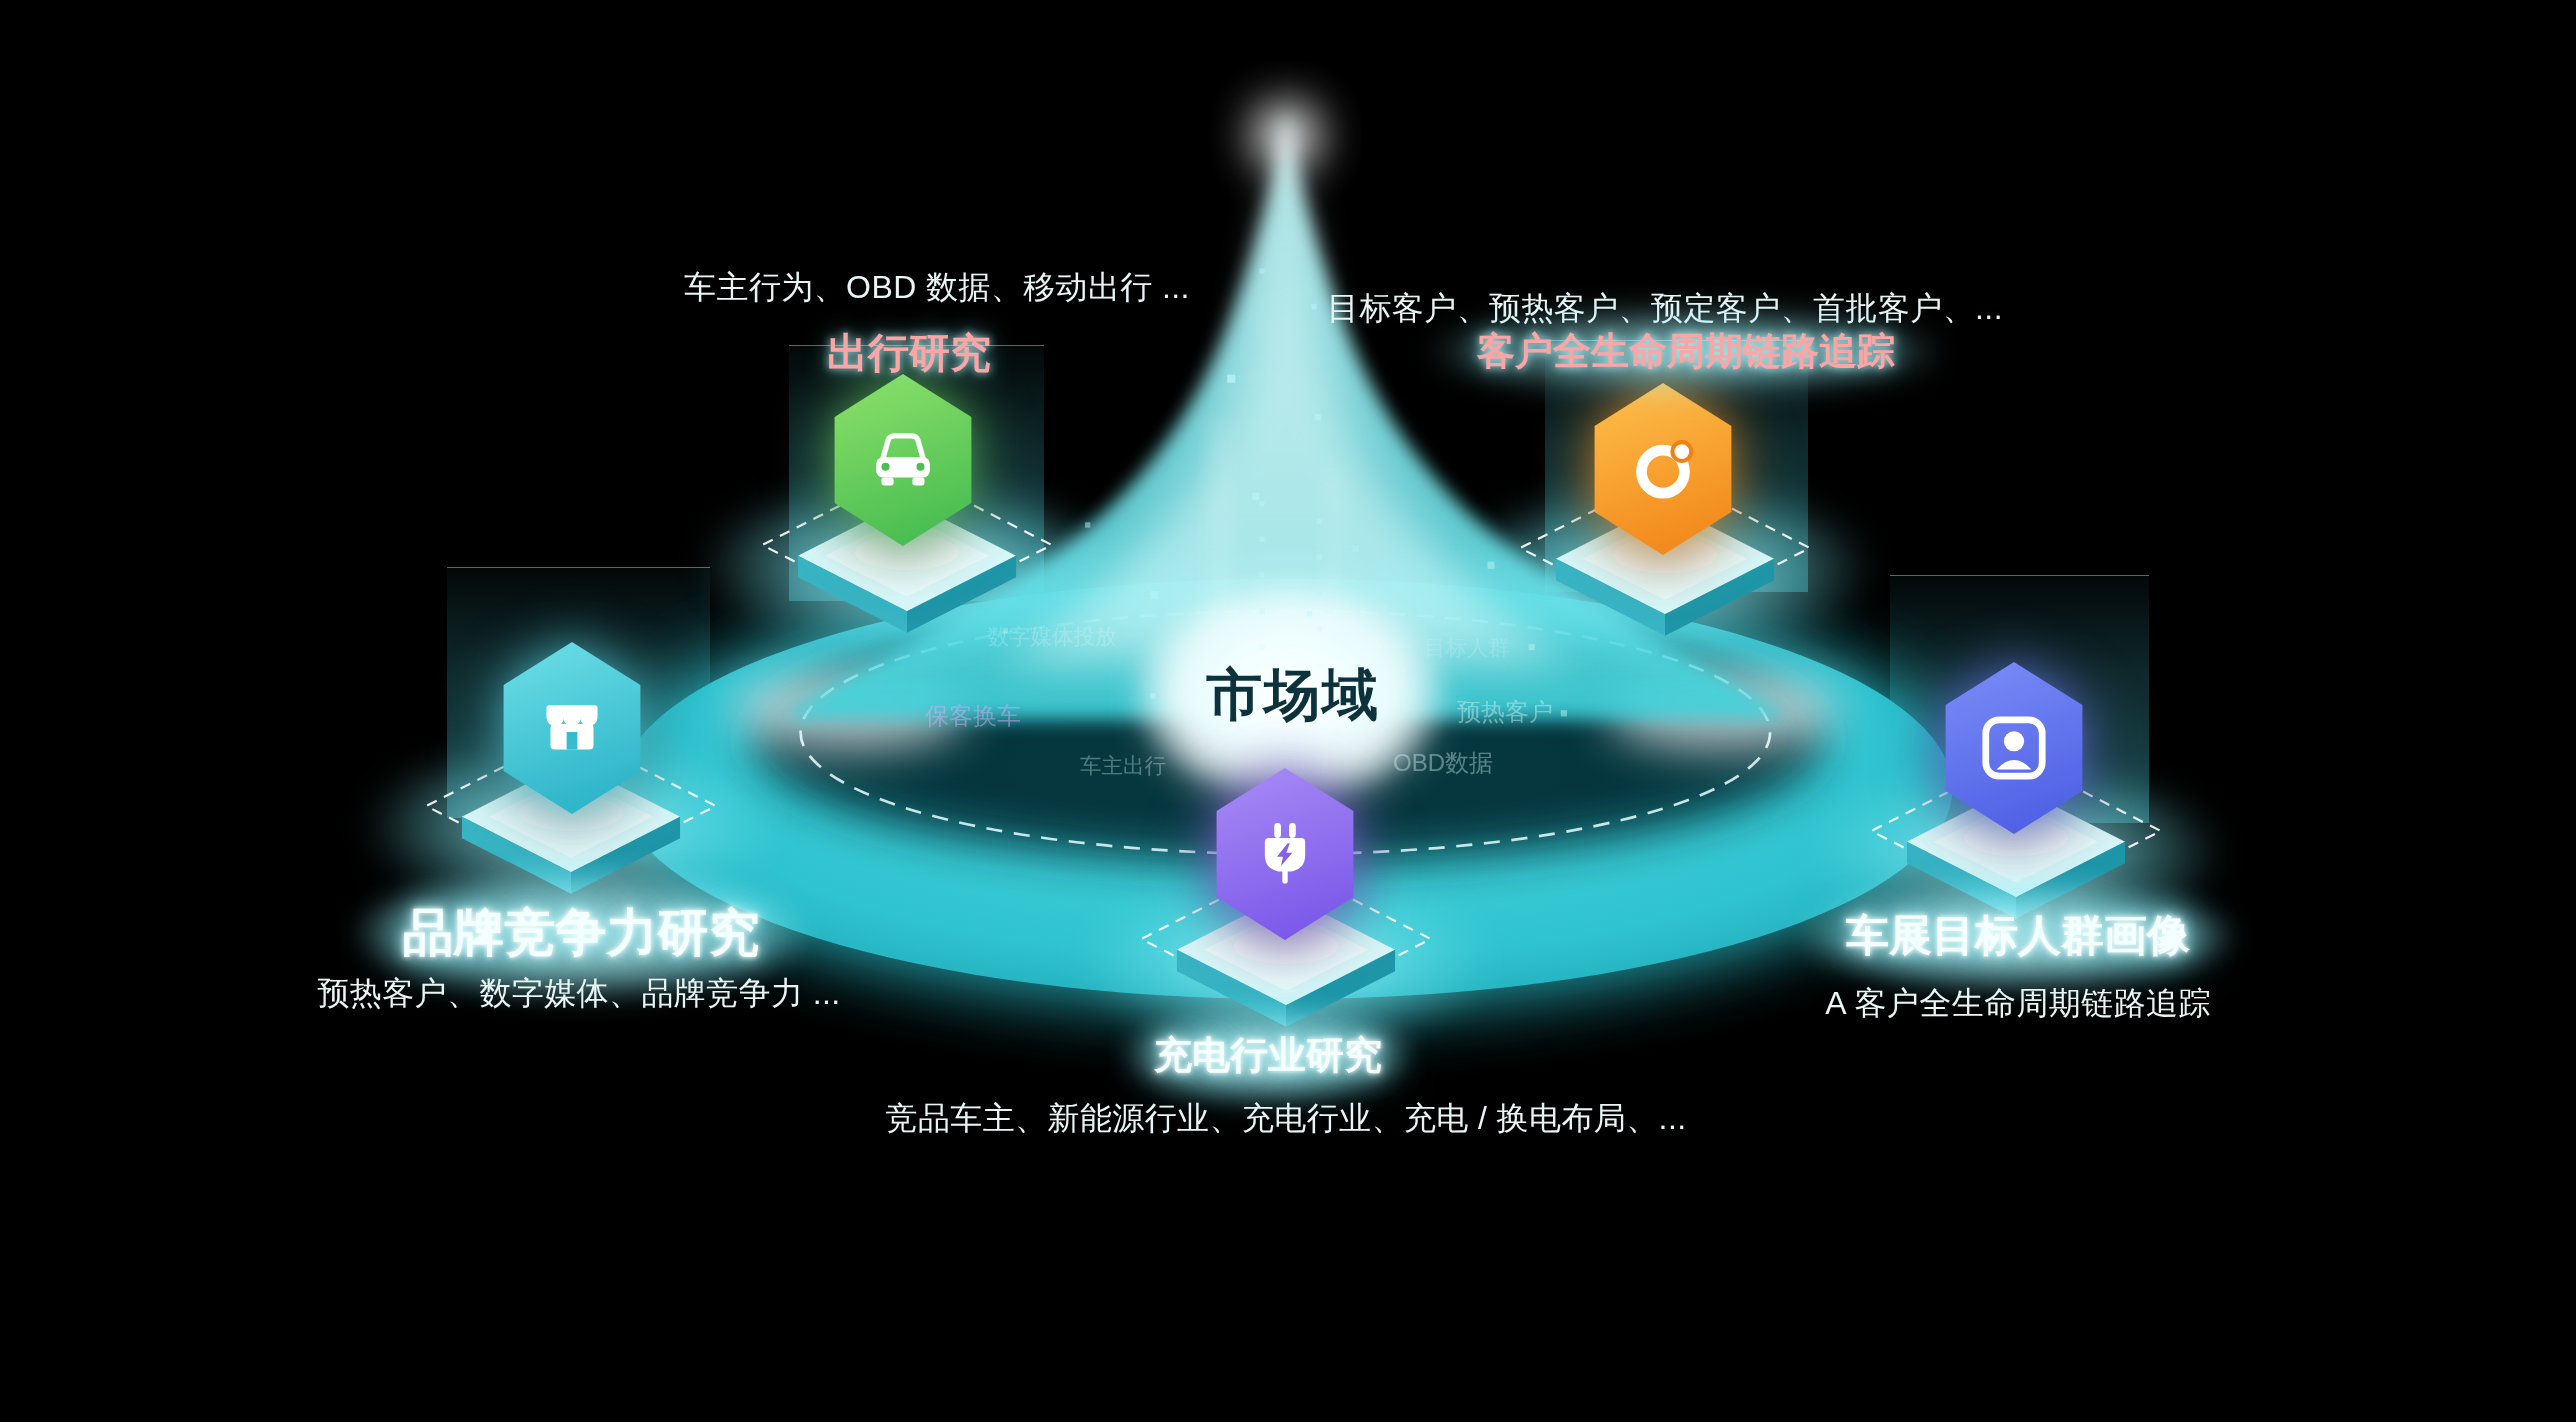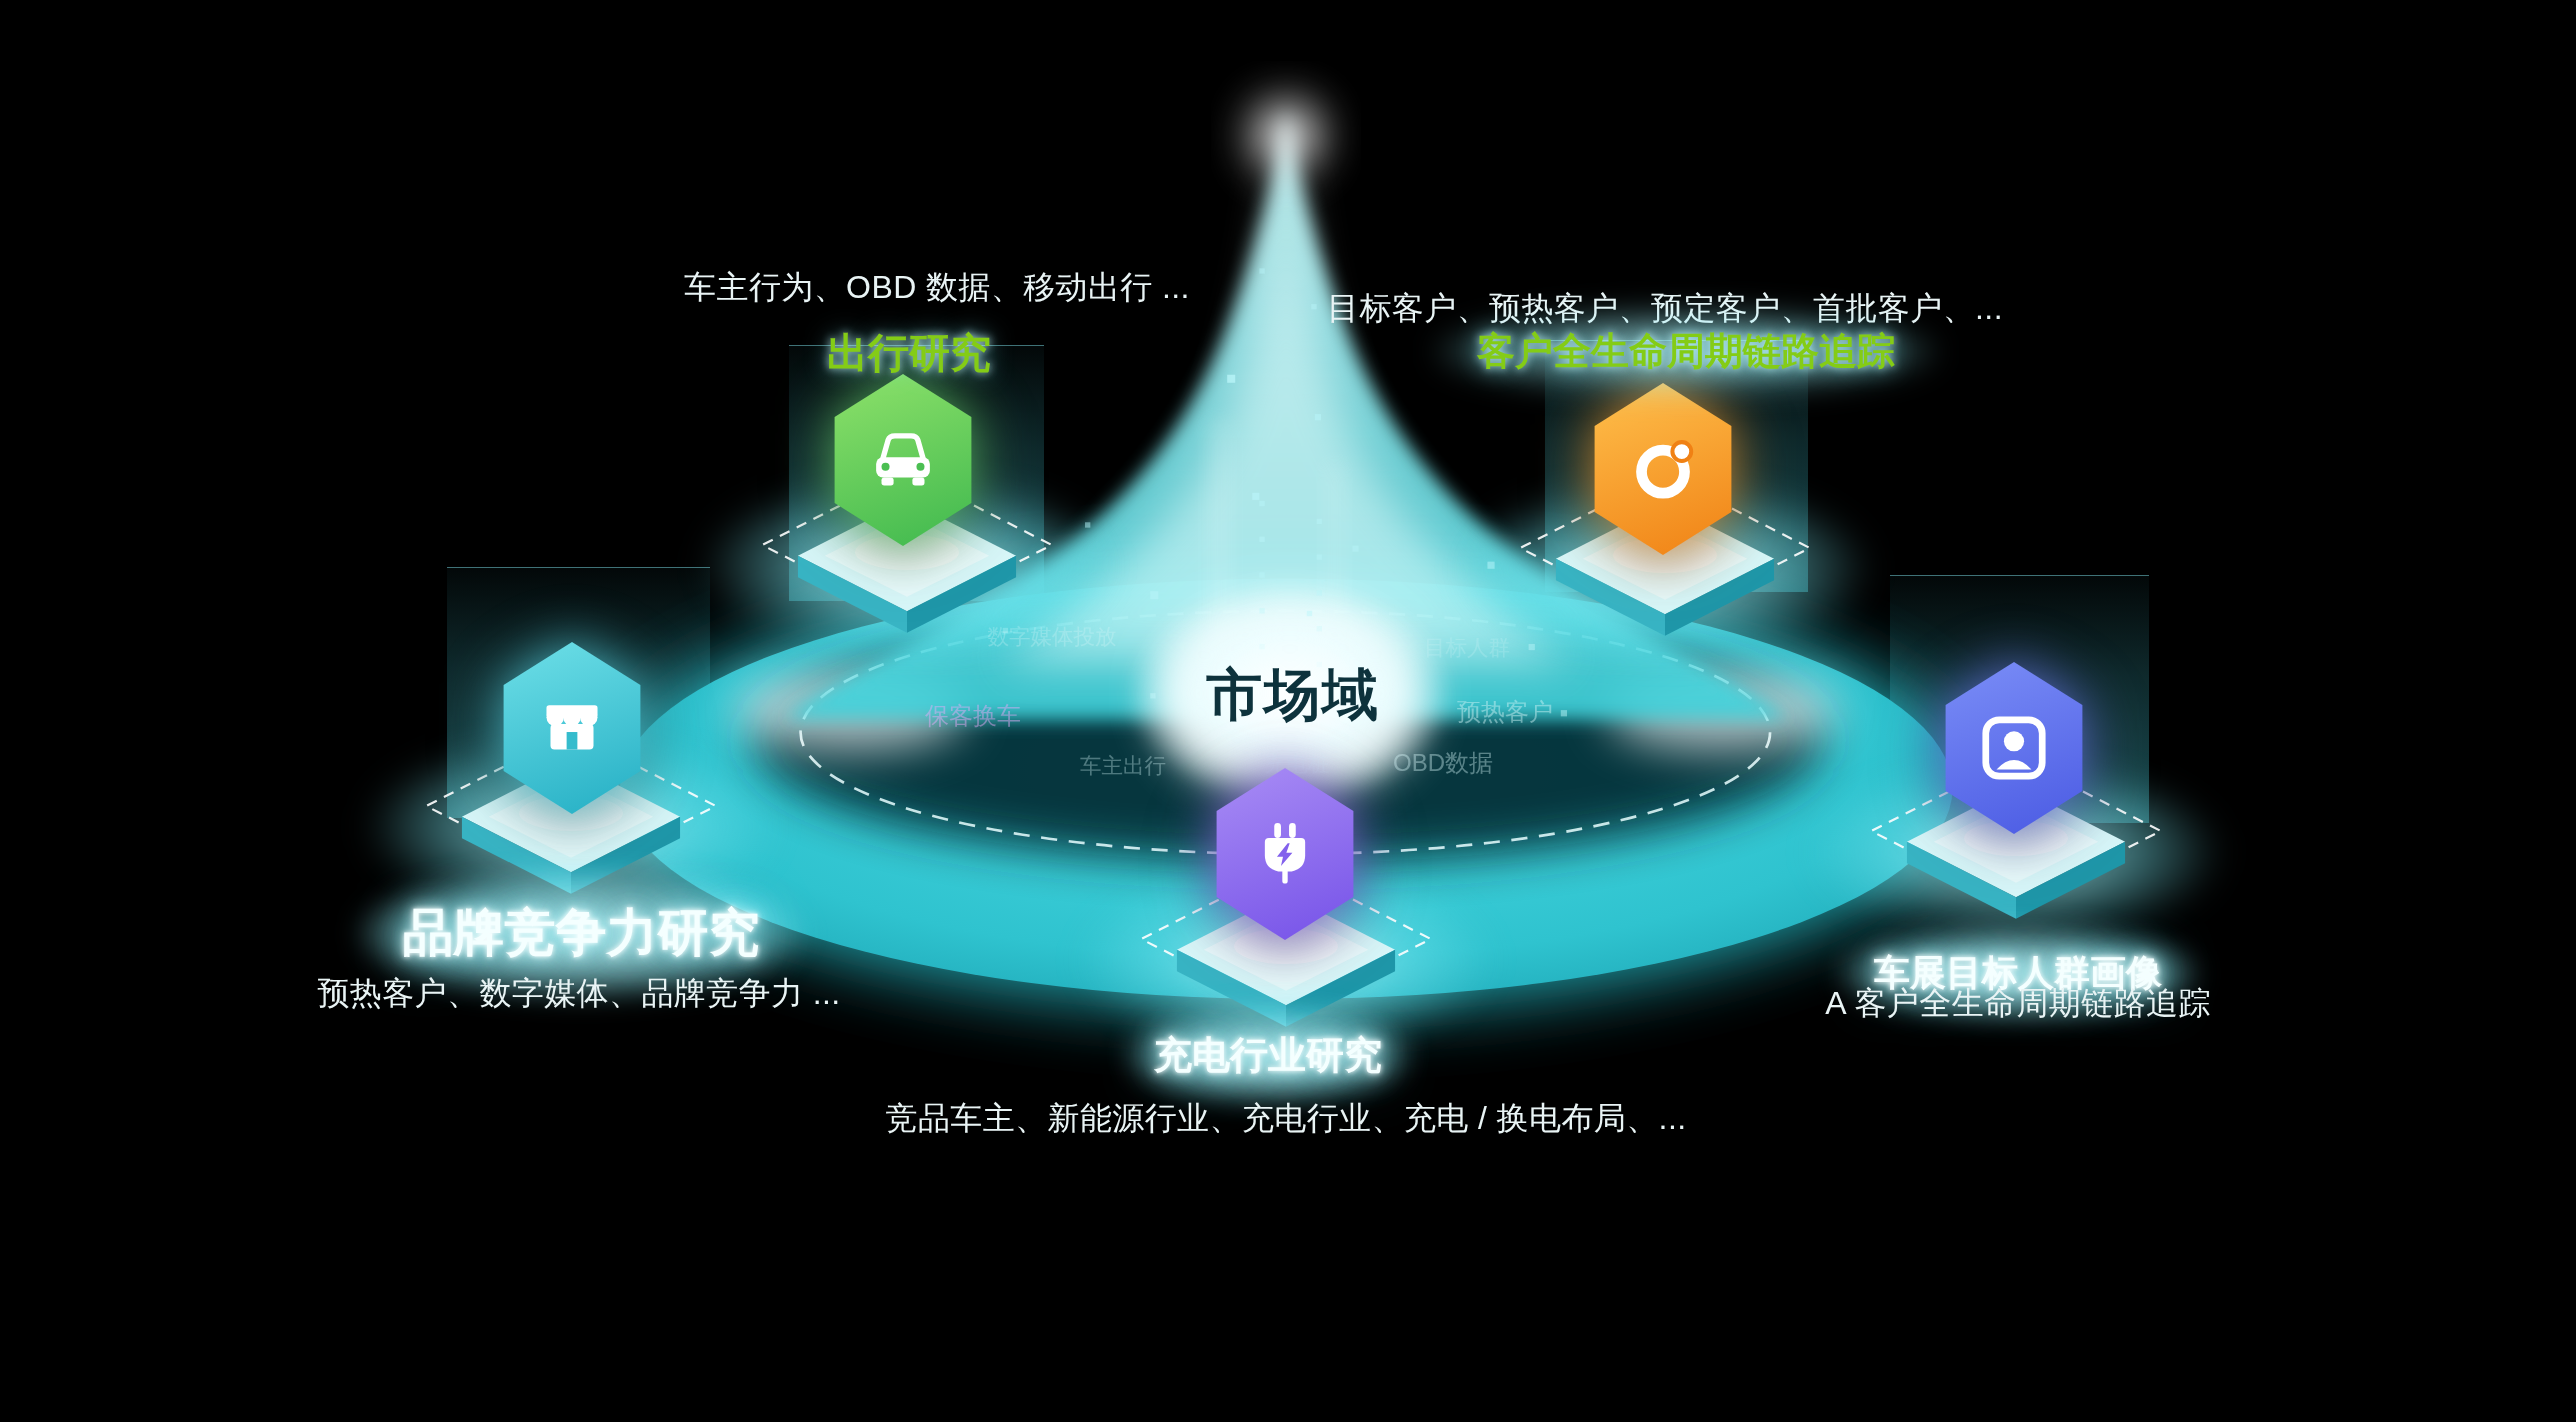--- a/index.html
+++ b/index.html
@@ -23,21 +23,21 @@
   
   .hex{position:absolute;width:152px;height:172px;z-index:6;
        clip-path:polygon(50% 0%, 95% 25%, 95% 75%, 50% 100%, 5% 75%, 5% 25%);
        display:flex;align-items:center;justify-content:center;}
   .hexwrap{position:absolute;z-index:6;filter:drop-shadow(0 0 27px var(--glow)) drop-shadow(0 9px 23px rgba(0,0,0,0.4));}
 
   
   .desc{position:absolute;z-index:7;transform:translateX(-50%);white-space:nowrap;
         font-size:32px;font-weight:500;color:#e9f4f5;letter-spacing:0.4px;}
   .title{position:absolute;z-index:7;transform:translateX(-50%);white-space:nowrap;
-         font-size:41px;font-weight:700;color:#84cc16;
+         font-size:41px;font-weight:700;color:#fca5a5;
          text-shadow:0 0 9px rgba(200,250,255,0.9), 0 0 23px rgba(120,235,245,0.75);}
   .glowbar::before{content:"";position:absolute;left:-10%;top:-34%;width:120%;height:168%;z-index:-1;
          background:radial-gradient(ellipse at center, rgba(190,248,252,0.75), rgba(150,240,248,0.32) 55%, rgba(150,240,248,0) 78%);
          filter:blur(14.3px);border-radius:50%;}
   .blown{color:#f4ffff;
          text-shadow:0 0 5.4px #ffffff, 0 0 12.5px rgba(225,255,255,0.95), 0 0 29px rgba(140,240,250,0.9), 0 0 54px rgba(90,225,240,0.8);}
   .blown::before{content:"";position:absolute;left:-12%;top:-40%;width:124%;height:180%;z-index:-1;
          background:radial-gradient(ellipse at center, rgba(200,250,253,0.95), rgba(150,240,248,0.5) 55%, rgba(150,240,248,0) 78%);
          filter:blur(13.4px);border-radius:50%;}
 
@@ -276,20 +276,20 @@
 
   <div class="desc" style="left:915px;top:266px;margin-left:22px;">车主行为、OBD 数据、移动出行 ...</div>
   <div class="title" style="left:909px;top:326px;">出行研究</div>
 
   <div class="desc" style="left:1665px;top:267px;margin-top:20px;">目标客户、预热客户、预定客户、首批客户、...</div>
   <div class="title glowbar" style="left:1686px;top:326px;font-size:38px;">客户全生命周期链路追踪</div>
 
   <div class="title blown" style="left:581px;top:899px;font-size:51px;">品牌竞争力研究</div>
   <div class="desc" style="left:579px;top:972px;">预热客户、数字媒体、品牌竞争力 ...</div>
 
-  <div class="title blown" style="left:2018px;top:949px;font-size:36px;">车展目标人群画像</div>
+  <div class="title blown" style="left:2018px;top:907px;font-size:43px;">车展目标人群画像</div>
   <div class="desc" style="left:2018px;top:982px;">A 客户全生命周期链路追踪</div>
 
   <div class="title blown" style="left:1268px;top:1030px;font-size:38px;">充电行业研究</div>
   <div class="desc" style="left:1286px;top:1097px;">竞品车主、新能源行业、充电行业、充电 / 换电布局、...</div>
 
 </div>
 
 
 </body></html>

